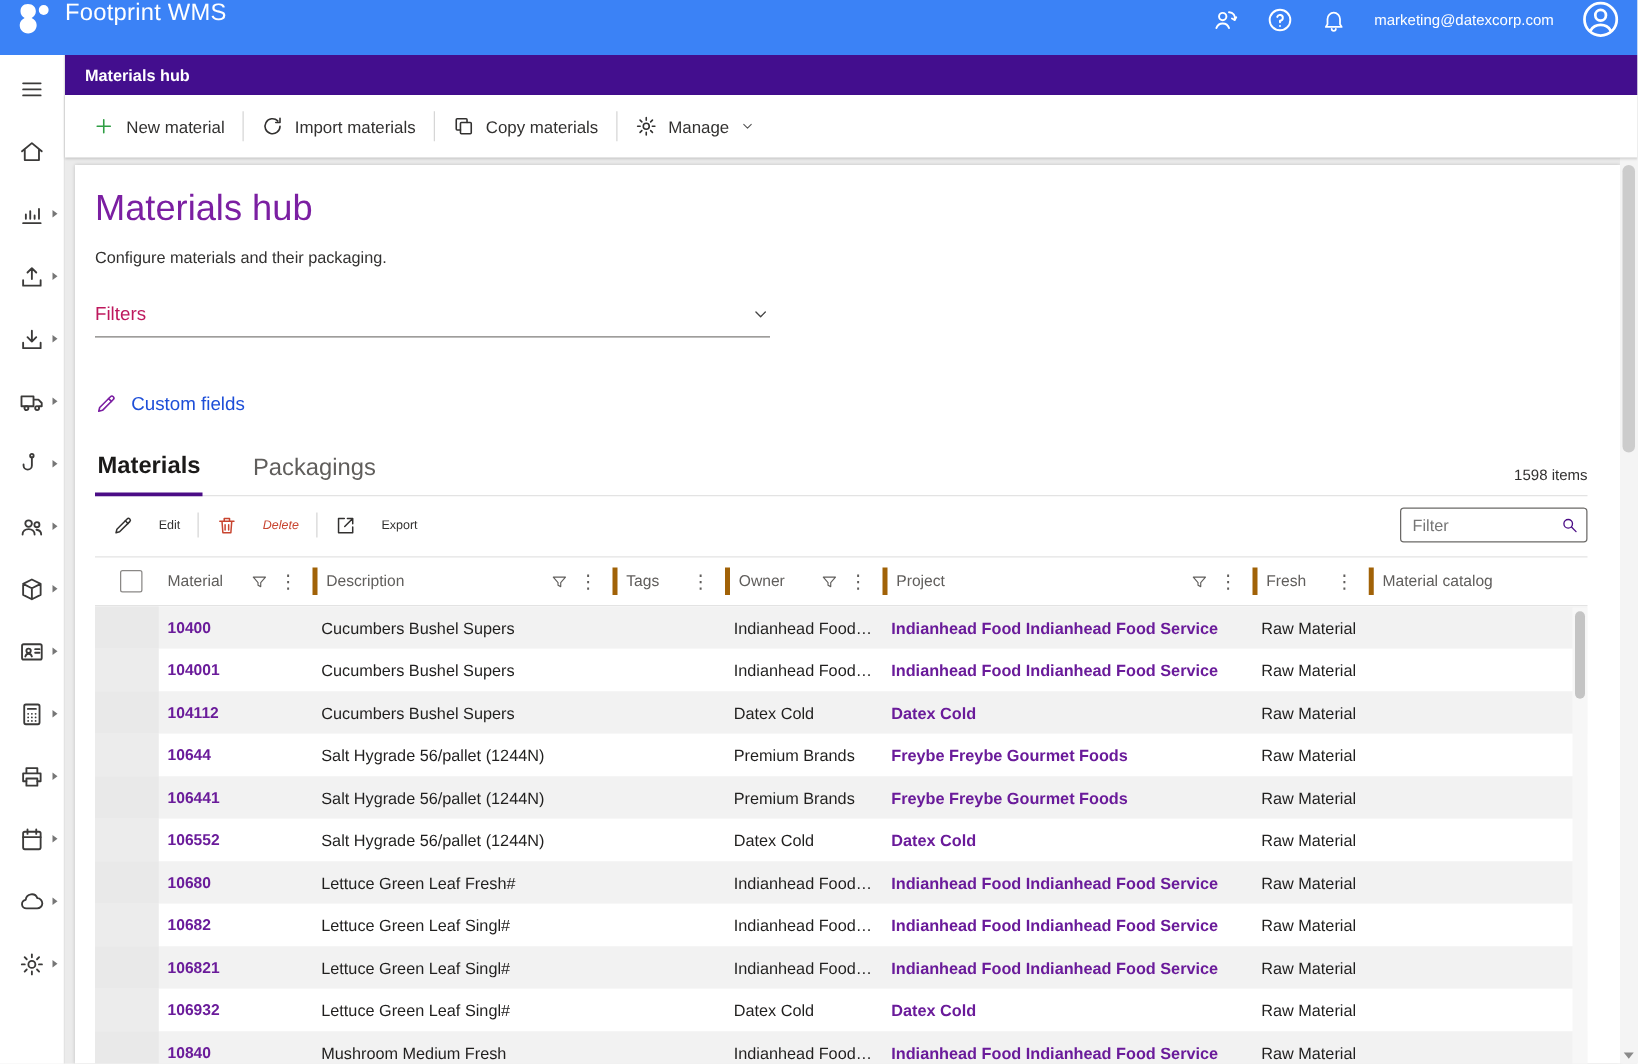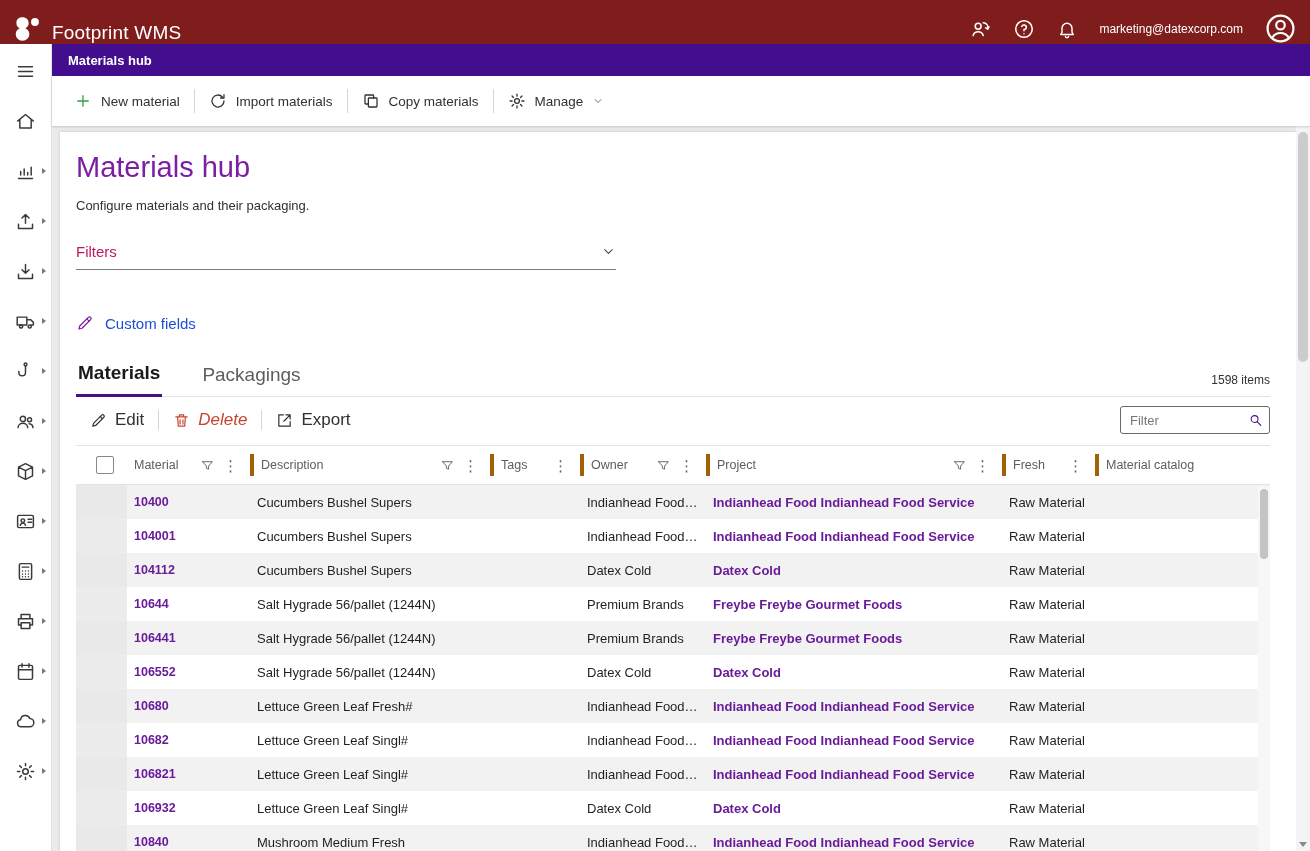--- a/index.html
+++ b/index.html
@@ -2,21 +2,21 @@
 <html><head>
 <meta charset="utf-8">
 <style>
   * { box-sizing: border-box; margin: 0; padding: 0; }
   html,body { width: 1310px; height: 851px; overflow: hidden; }
   body { font-family: "Liberation Sans", sans-serif; background: #ebebeb; color: #201f1e; }
 
   svg.sicon { fill: none; stroke: currentColor; stroke-width: 1.7; stroke-linecap: round; stroke-linejoin: round; }
 
   
-  .topbar { height: 44px; background: #7f1d1d; display: flex; align-items: flex-end; padding: 0 14px 0 12px; color: #fff; }
+  .topbar { height: 44px; background: #3b82f6; display: flex; align-items: flex-start; padding: 0 14px 0 12px; color: #fff; }
   .logo { width: 30px; height: 30px; display: flex; }
   .app-title { font-size: 19px; margin-left: 10px; font-weight: 400; letter-spacing: .2px; }
   .topbar-right { margin-left: auto; display: flex; align-items: center; gap: 22px; }
   .tb-icon { width: 22px; height: 22px; color: #fff; cursor: pointer; display: flex; }
   .tb-icon svg { width: 100%; height: 100%; }
   .email { font-size: 12px; }
   .avatar { width: 31px; height: 31px; }
 
   
   .breadcrumb-bar { height: 32px; background: #430E8E; color: #fff; font-size: 13px; font-weight: 700; display: flex; align-items: center; padding-left: 16px; }
@@ -59,21 +59,21 @@
   .custom-fields { margin-top: 44px; display: flex; align-items: center; gap: 11px; cursor: pointer; width: max-content; }
   .custom-fields svg { width: 18px; height: 18px; color: #7B1FA2; }
   .custom-fields-label { font-size: 15px; color: #1d4ed8; }
 
   .tabs-row { margin-top: 30px; display: flex; align-items: flex-end; border-bottom: 1px solid #e3e3e3; }
   .tab { font-size: 19px; padding: 0 2px 10px; cursor: pointer; color: #605e5c; margin-right: 38px; }
   .tab.active { color: #1b1a19; font-weight: 700; border-bottom: 3px solid #4B0D86; margin-bottom: -1px; }
   .items-count { margin-left: auto; font-size: 12px; color: #323130; padding-bottom: 9px; }
 
   .grid-toolbar { display: flex; align-items: center; padding: 8px 0; }
-  .gt-btn { display: flex; align-items: center; gap: 8px; font-size: 17px; color: #323130; padding: 0 14px; height: 30px; cursor: pointer; }
+  .gt-btn { display: flex; align-items: center; gap: 20px; font-size: 10px; color: #323130; padding: 0 14px; height: 30px; cursor: pointer; }
   .gt-btn svg { width: 17px; height: 17px; }
   .gt-btn.danger { color: #C8442F; font-style: italic; }
   .gt-divider { width: 1px; height: 20px; background: #d6d6d6; }
   .filter-box { margin-left: auto; position: relative; }
   .filter-input { width: 150px; height: 28px; border: 1px solid #6b6967; border-radius: 3px; padding: 0 28px 0 9px; font-size: 13px; font-family: inherit; color: #333; outline: none; background: #fff; }
   .filter-input::placeholder { color: #767676; }
   .search-icon { position: absolute; right: 7px; top: 50%; transform: translateY(-50%); width: 15px; height: 15px; color: #4B0D86; }
 
   
   .table { flex: 1; display: flex; flex-direction: column; min-height: 0; position: relative; margin-top: 2px; }

